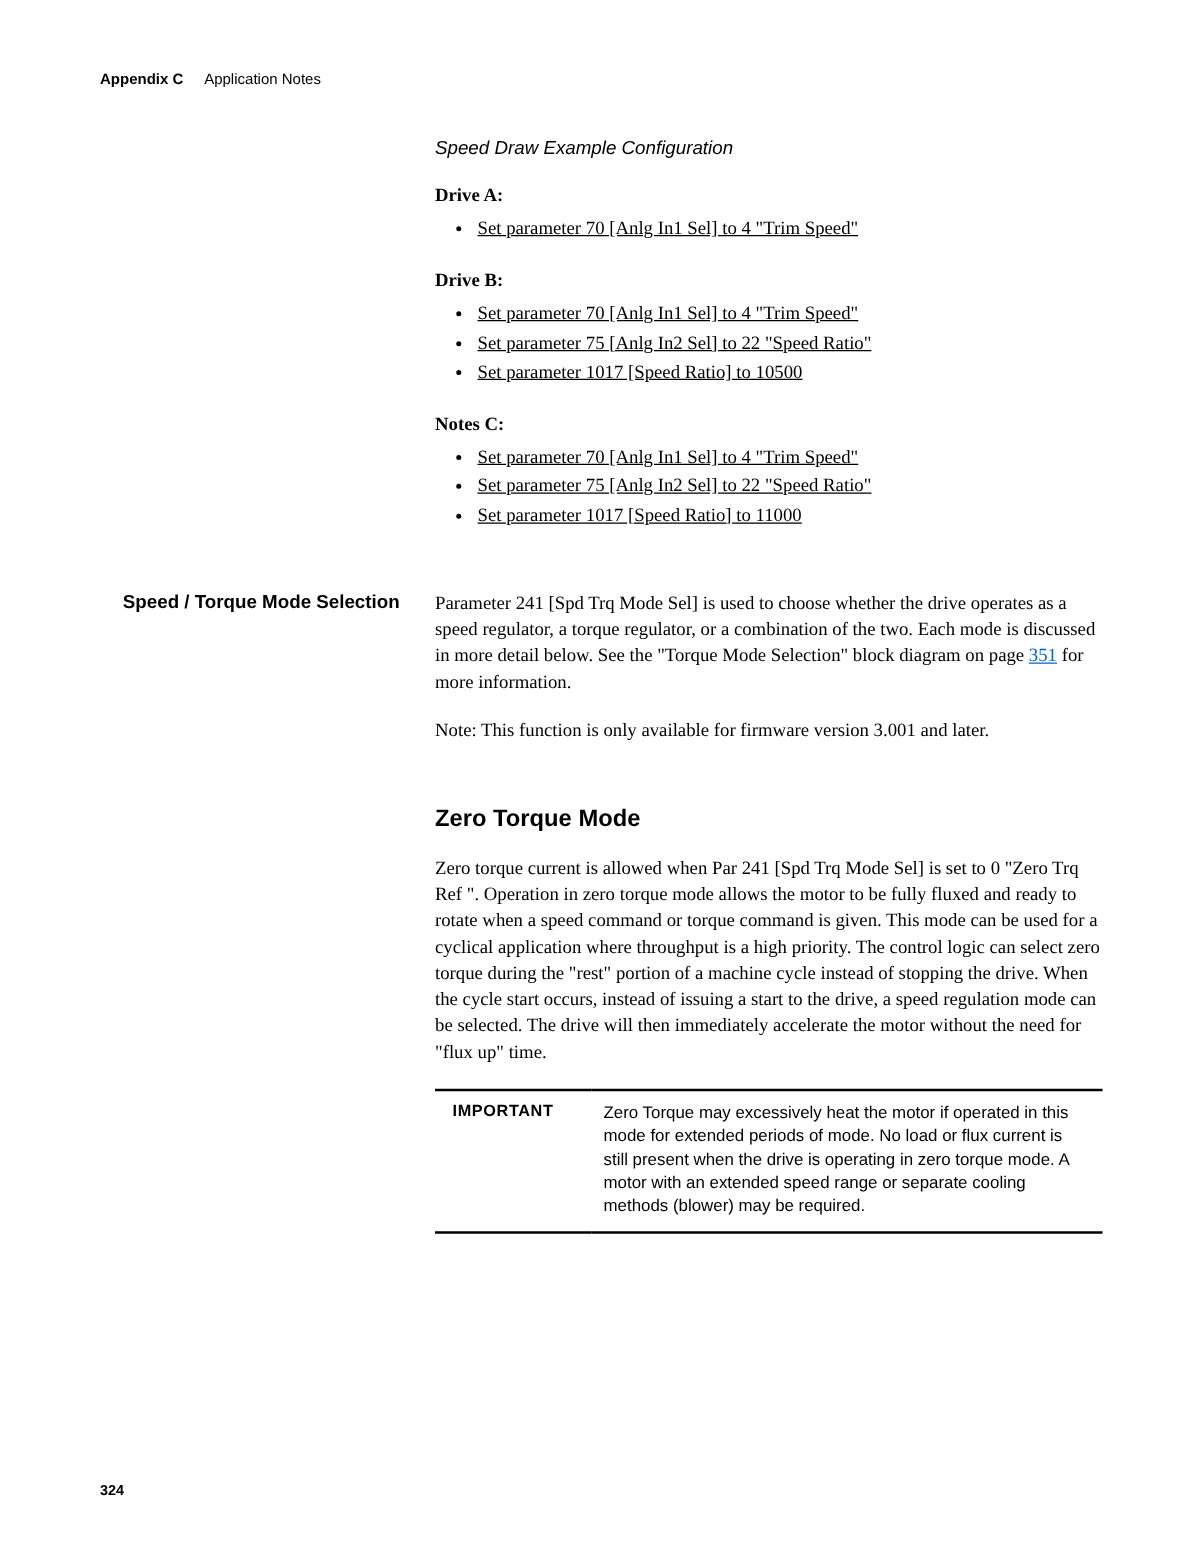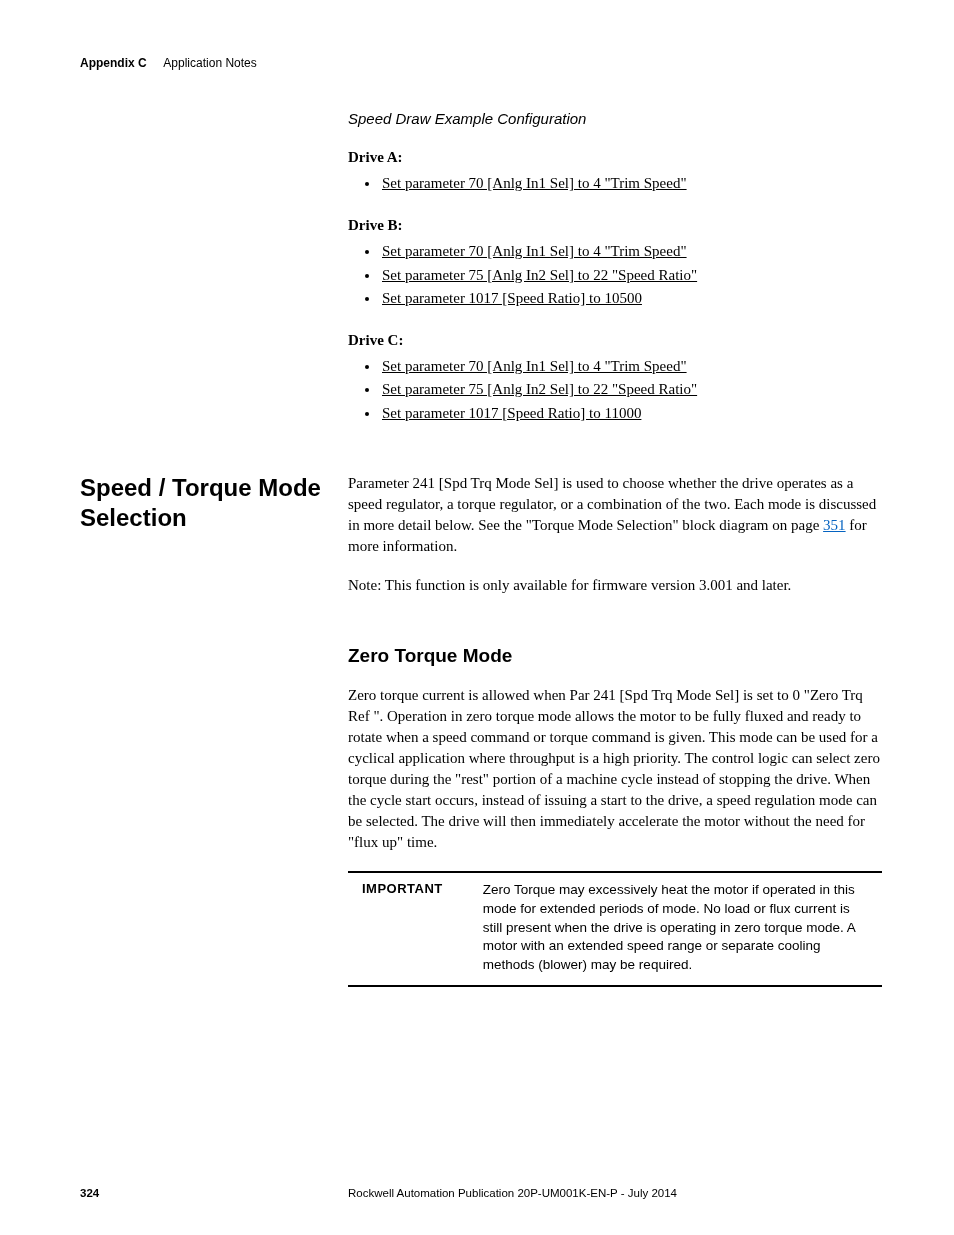--- a/index.html
+++ b/index.html
@@ -60,23 +60,24 @@
     font-size: 15px;
     line-height: 1.55;
   }
   ul.drive-list li {
     padding-left: 2px;
     text-decoration: underline;
   }
   .section-title {
     font-family: "Helvetica Neue", Arial, sans-serif;
     font-weight: bold;
-    font-size: 24px;
+    font-size: 15px;
     line-height: 1.25;
     margin-top: 0;
+    text-align: center;
   }
   .body-para {
     font-family: Georgia, 'Times New Roman', serif;
     font-size: 15px;
     line-height: 1.4;
     margin: 0 0 18px 0;
   }
   .sub-heading {
     font-family: "Helvetica Neue", Arial, sans-serif;
     font-weight: bold;
@@ -154,21 +155,21 @@
         <li>Set parameter 70 [Anlg In1 Sel] to 4 "Trim Speed"</li>
       </ul>
 
       <div class="drive-label">Drive B:</div>
       <ul class="drive-list">
         <li>Set parameter 70 [Anlg In1 Sel] to 4 "Trim Speed"</li>
         <li>Set parameter 75 [Anlg In2 Sel] to 22 "Speed Ratio"</li>
         <li>Set parameter 1017 [Speed Ratio] to 10500</li>
       </ul>
 
-      <div class="drive-label">Drive C:</div>
+      <div class="drive-label">Notes C:</div>
       <ul class="drive-list" style="margin-bottom:48px;">
         <li>Set parameter 70 [Anlg In1 Sel] to 4 "Trim Speed"</li>
         <li>Set parameter 75 [Anlg In2 Sel] to 22 "Speed Ratio"</li>
         <li>Set parameter 1017 [Speed Ratio] to 11000</li>
       </ul>
 
     </div>
   </div>
 
   <div class="two-col">
@@ -191,16 +192,15 @@
           <td class="msg">Zero Torque may excessively heat the motor if operated in this mode for extended periods of mode. No load or flux current is still present when the drive is operating in zero torque mode. A motor with an extended speed range or separate cooling methods (blower) may be required.</td>
         </tr>
       </tbody>
         </table>
 
     </div>
   </div>
 
   <div class="footer">
     <span class="pagenum">324</span>
-    <span class="pub">Rockwell Automation Publication 20P-UM001K-EN-P - July 2014</span>
   </div>
 
 </div>
 
 </body></html>

